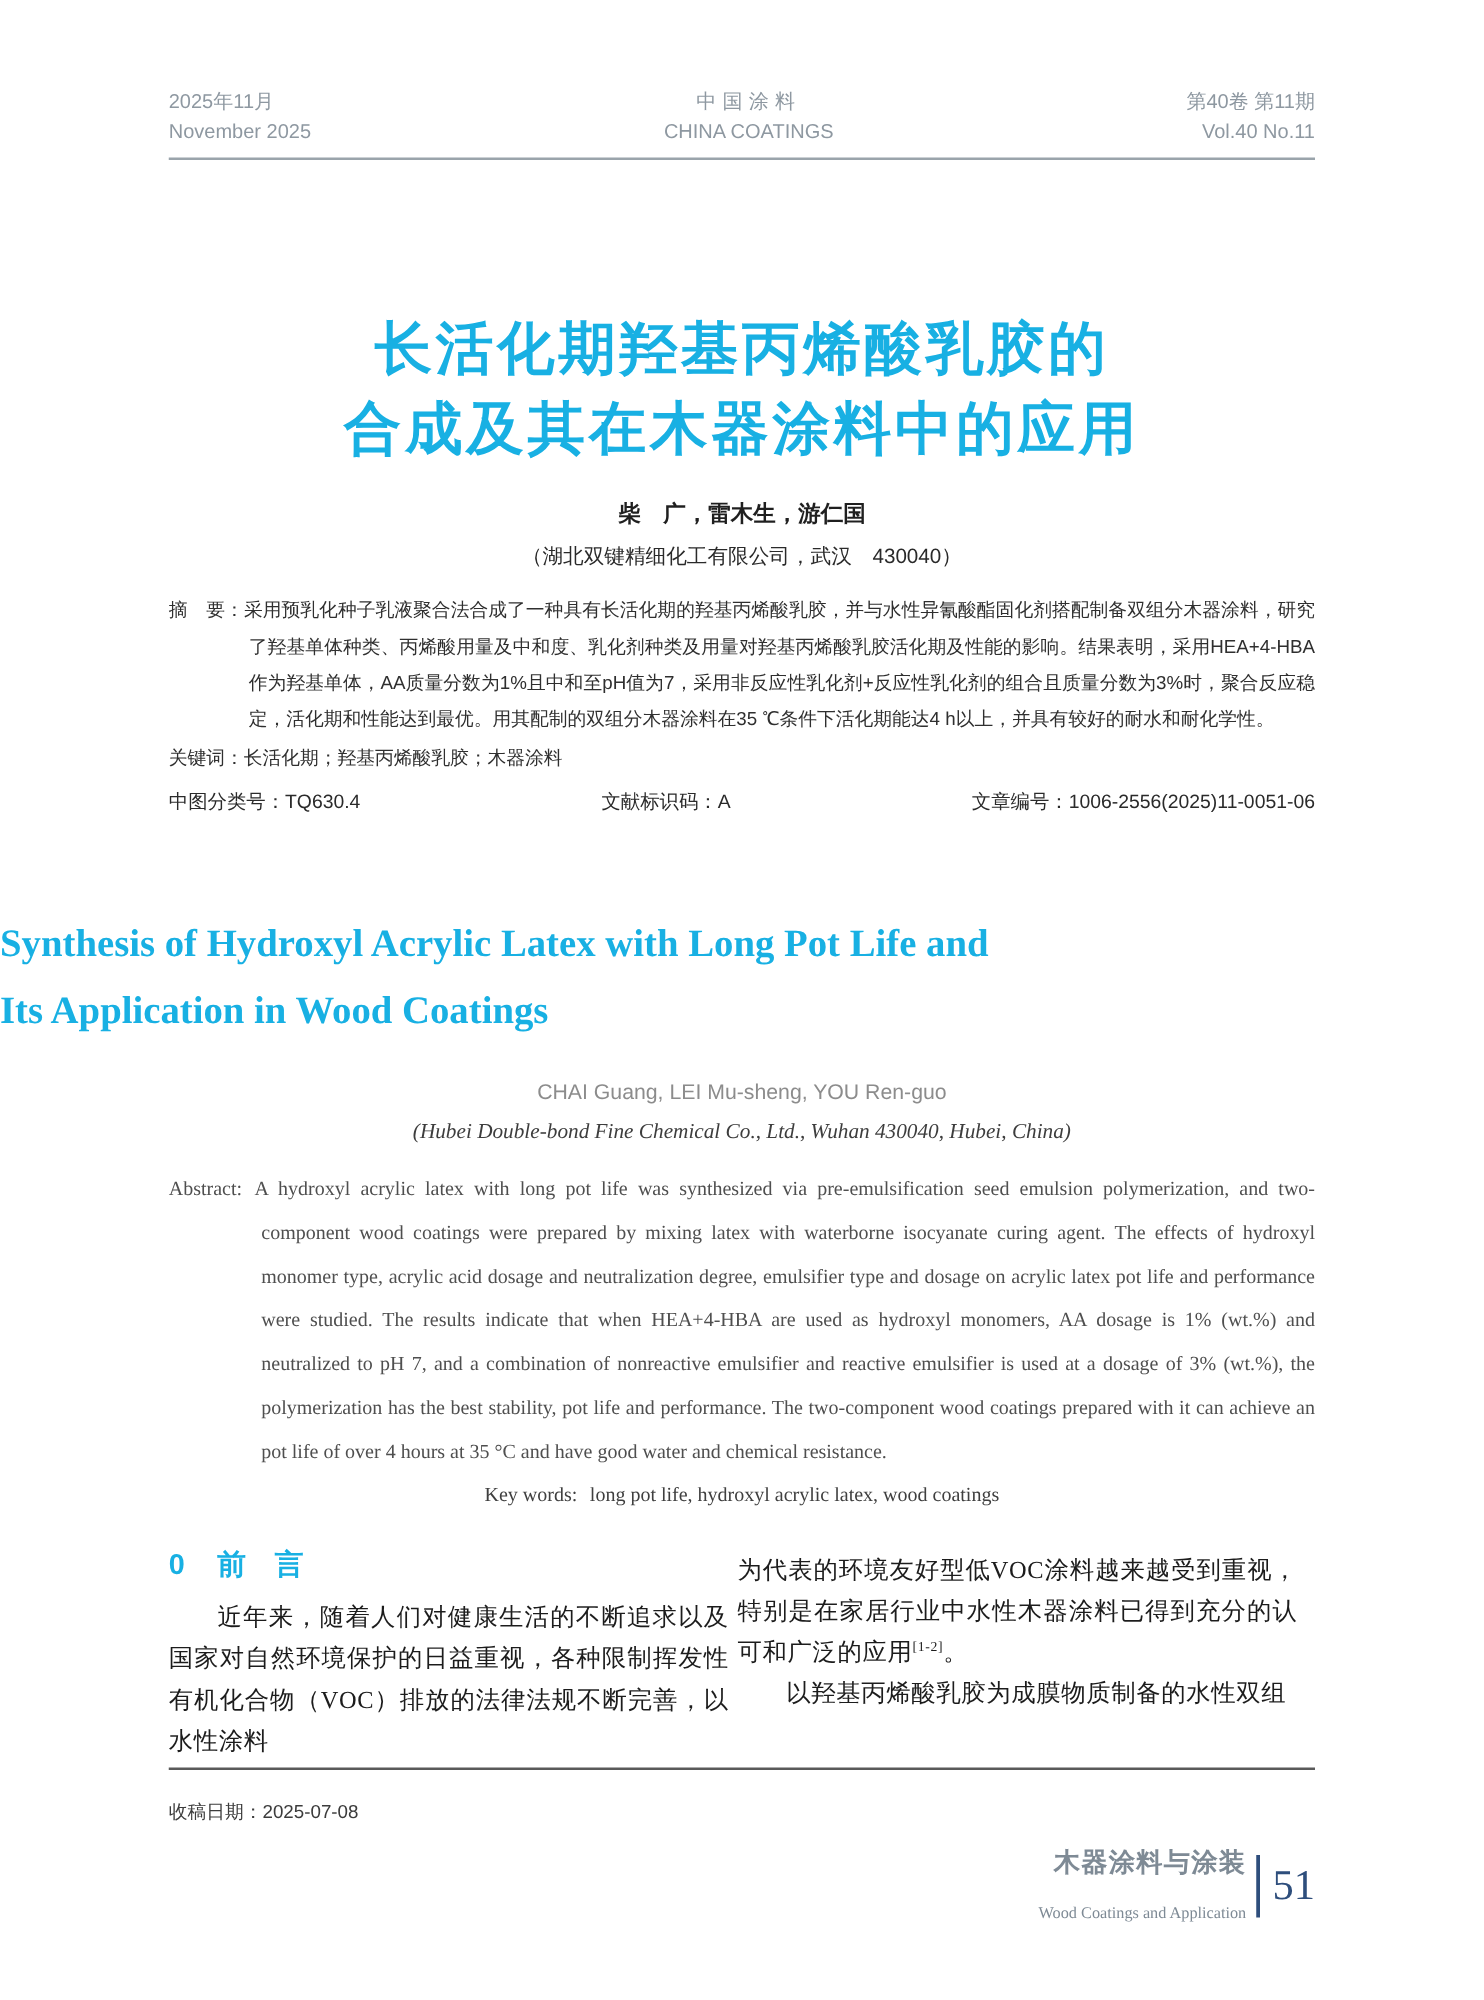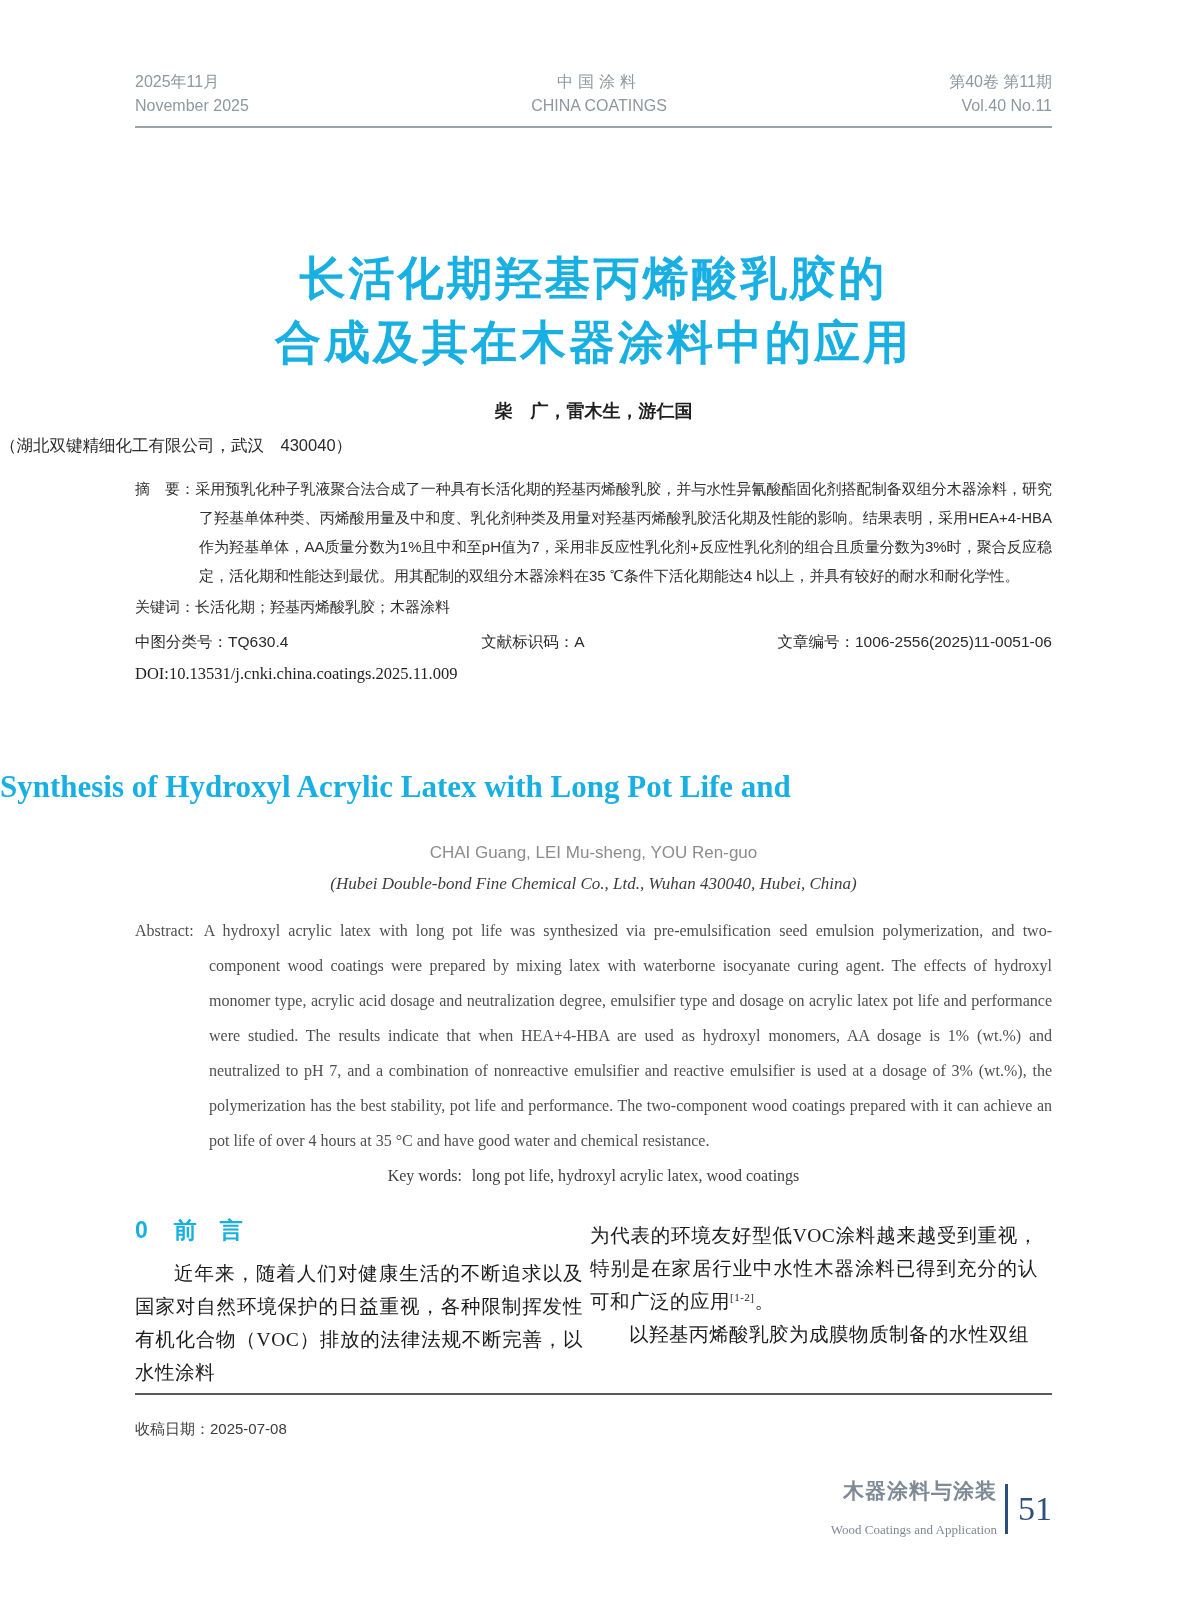--- a/index.html
+++ b/index.html
@@ -15,21 +15,21 @@
     font-size:16px; line-height:24px; color:#8e98a1;
   }
   .hdr .c{text-align:center;} .hdr .r{text-align:right;}
   .hdr .cn{letter-spacing:5px;}
   
   .title-cn{
     margin-top:118px; text-align:center; color:#18b0e3;
     font-size:46px; line-height:64px; font-weight:800; letter-spacing:3px;
   }
   .authors-cn{margin-top:24px; text-align:center; font-size:18px; line-height:26px; font-weight:700; color:#1f1f1f;}
-  .affil-cn{margin-top:8px; text-align:left; font-size:16.5px; line-height:26px; color:#2a2a2a;}
+  .affil-cn{margin-top:8px; text-align:center; font-size:16.5px; line-height:26px; color:#2a2a2a;}
   
   .abs-cn{
     margin:16px 135px 0; font-size:15px; line-height:29px; color:#2f2f2f;
     text-align:justify; padding-left:64px; text-indent:-64px;
   }
   .kw-cn{margin:2px 135px 0; font-size:15px; line-height:29px; color:#2f2f2f;}
   .meta-row{
     margin:6px 135px 0; display:flex; justify-content:space-between;
     font-size:15.5px; line-height:29px; color:#2a2a2a;
   }
@@ -118,24 +118,24 @@
   <p class="abs-cn"><span>摘　要：</span><span>采用预乳化种子乳液聚合法合成了一种具有长活化期的羟基丙烯酸乳胶，并与水性异氰酸酯固化剂搭配制备双组分木器涂料，研究了羟基单体种类、丙烯酸用量及中和度、乳化剂种类及用量对羟基丙烯酸乳胶活化期及性能的影响。结果表明，采用HEA+4-HBA作为羟基单体，AA质量分数为1%且中和至pH值为7，采用非反应性乳化剂+反应性乳化剂的组合且质量分数为3%时，聚合反应稳定，活化期和性能达到最优。用其配制的双组分木器涂料在35 ℃条件下活化期能达4 h以上，并具有较好的耐水和耐化学性。</span></p>
 
   <p class="kw-cn"><span>关键词：</span><span>长活化期；羟基丙烯酸乳胶；木器涂料</span></p>
 
   <div class="meta-row">
     <span><span>中图分类号：</span><span>TQ630.4</span></span>
     <span><span>文献标识码：</span><span>A</span></span>
     <span><span>文章编号：</span><span>1006-2556(2025)11-0051-06</span></span>
   </div>
 
-  <div class="doi">DOI:10.13531/j.cnki.china.coatings.2025.11.009</div>
 
   <div class="title-en">
     <div>Synthesis of Hydroxyl Acrylic Latex with Long Pot Life and</div>
+    <div>Its Application in Wood Coatings</div>
   </div>
 
   <div class="authors-en">CHAI Guang, LEI Mu-sheng, YOU Ren-guo</div>
   <div class="affil-en">(Hubei Double-bond Fine Chemical Co., Ltd., Wuhan 430040, Hubei, China)</div>
 
   <p class="abs-en"><span class="lbl-en">Abstract:</span><span>A hydroxyl acrylic latex with long pot life was synthesized via pre-emulsification seed emulsion polymerization, and two-component wood coatings were prepared by mixing latex with waterborne isocyanate curing agent. The effects of hydroxyl monomer type, acrylic acid dosage and neutralization degree, emulsifier type and dosage on acrylic latex pot life and performance were studied. The results indicate that when HEA+4-HBA are used as hydroxyl monomers, AA dosage is 1% (wt.%) and neutralized to pH 7, and a combination of nonreactive emulsifier and reactive emulsifier is used at a dosage of 3% (wt.%), the polymerization has the best stability, pot life and performance. The two-component wood coatings prepared with it can achieve an pot life of over 4 hours at 35 °C and have good water and chemical resistance.</span></p>
 
   <p class="kw-en"><span class="lbl-en">Key words:</span><span>long pot life, hydroxyl acrylic latex, wood coatings</span></p>
 
   <div class="columns">

